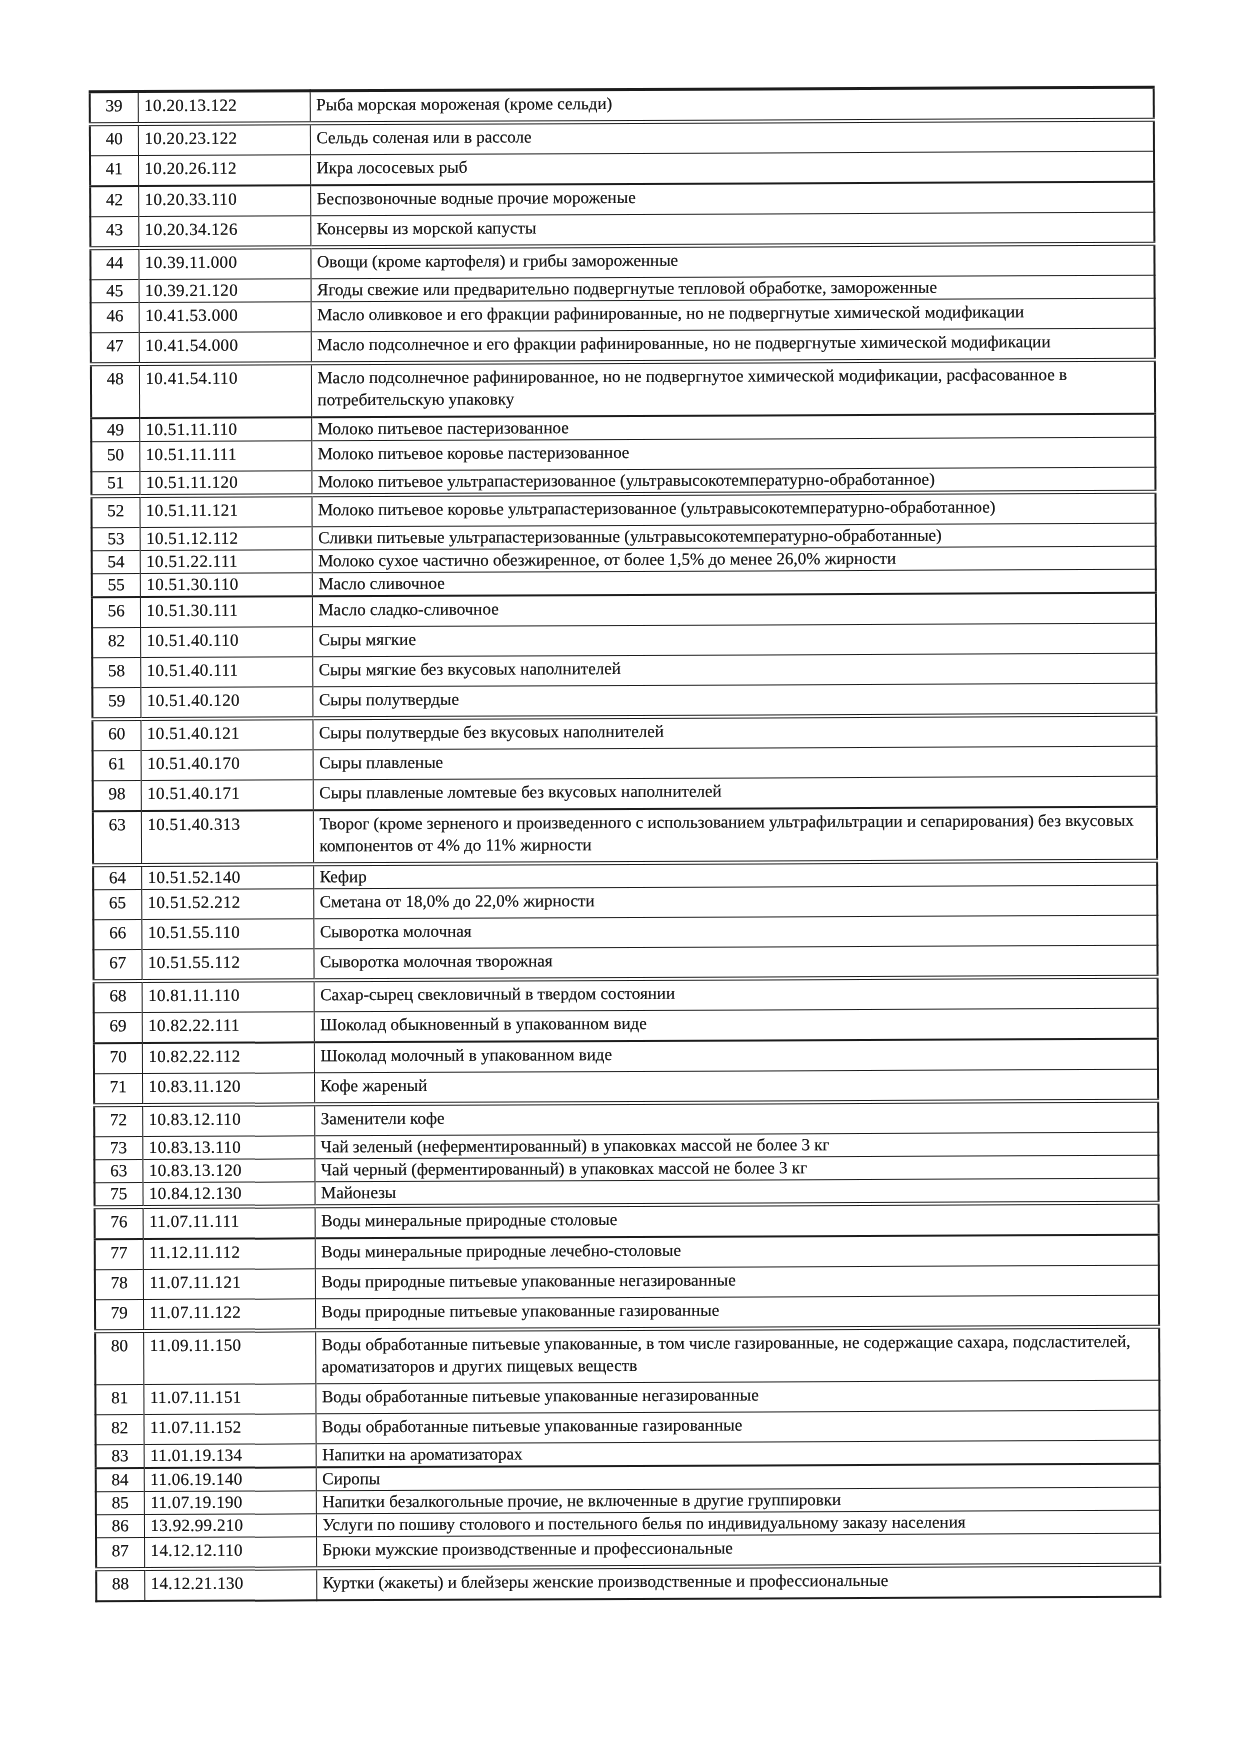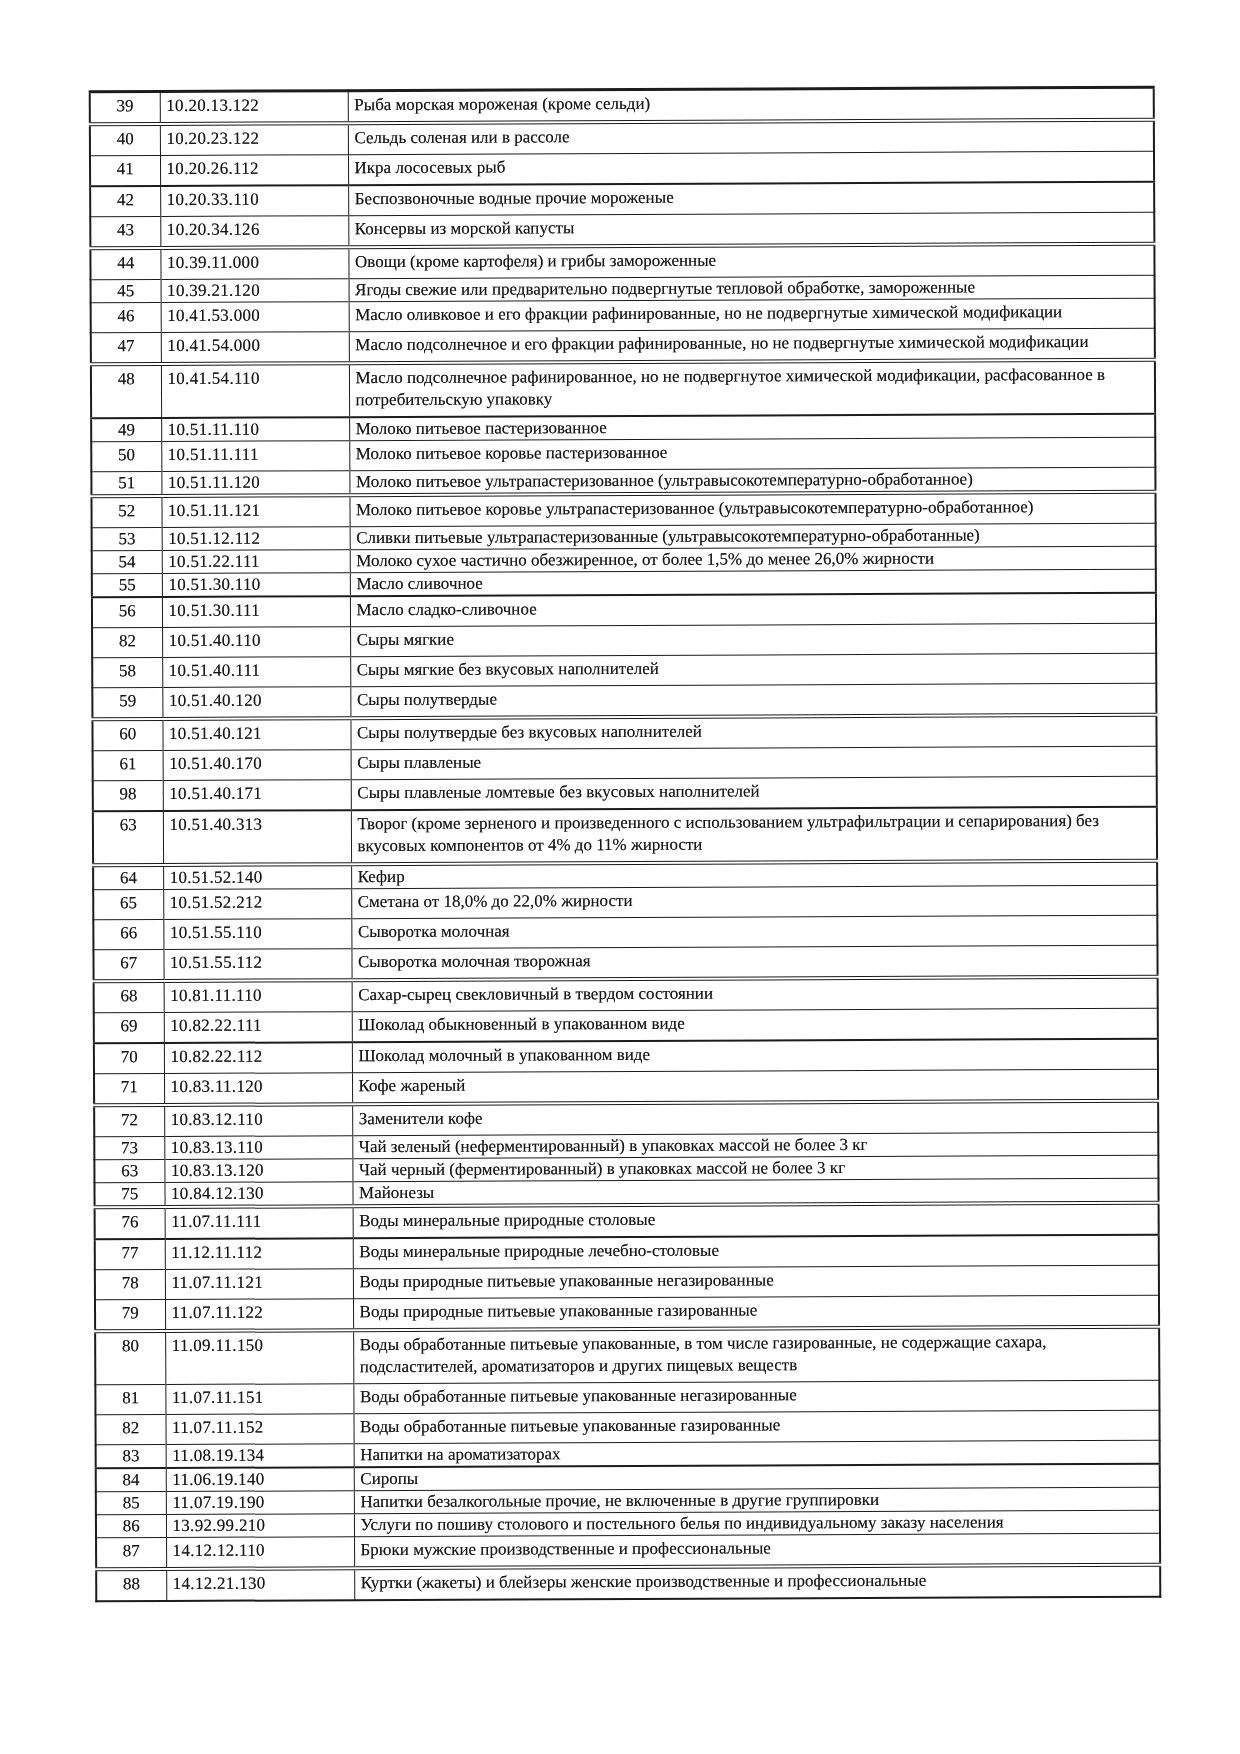--- a/index.html
+++ b/index.html
@@ -37,26 +37,26 @@
     line-height:22px;
     text-shadow:0 0 0.5px rgba(20,20,20,0.6);
     padding:2px 6px 5px 6px;
     overflow:hidden;
   }
   
   table.doc-table tr:nth-child(4n+2) td{border-top:4px double var(--border);}
   table.doc-table tr:nth-child(7n+4) td{border-top-width:2.5px;}
   table.doc-table tr:first-child td{border-top:none;}
   td.num{
-    width:70px;text-align:center;
+    width:48px;text-align:center;
     border-right:1.3px solid var(--border);
     padding-left:2px;padding-right:2px;
   }
   td.code{
-    width:188px;
+    width:172px;
     border-right:1.3px solid var(--border);
     letter-spacing:0.3px;
     font-size:17.5px;
     padding-left:4px;
   }
   td.desc{
     padding-left:7px;
     padding-right:92px; 
   }
   tr.compact td{padding-top:0;padding-bottom:0;}
@@ -284,21 +284,21 @@
             <td class="code">11.07.11.151</td>
             <td class="desc">Воды обработанные питьевые упакованные негазированные</td>
           </tr>
           <tr class="row normal">
             <td class="num">82</td>
             <td class="code">11.07.11.152</td>
             <td class="desc">Воды обработанные питьевые упакованные газированные</td>
           </tr>
           <tr class="row compact">
             <td class="num">83</td>
-            <td class="code">11.08.19.134</td>
+            <td class="code">11.01.19.134</td>
             <td class="desc">Напитки на ароматизаторах</td>
           </tr>
           <tr class="row compact">
             <td class="num">84</td>
             <td class="code">11.06.19.140</td>
             <td class="desc">Сиропы</td>
           </tr>
           <tr class="row compact">
             <td class="num">85</td>
             <td class="code">11.07.19.190</td>

